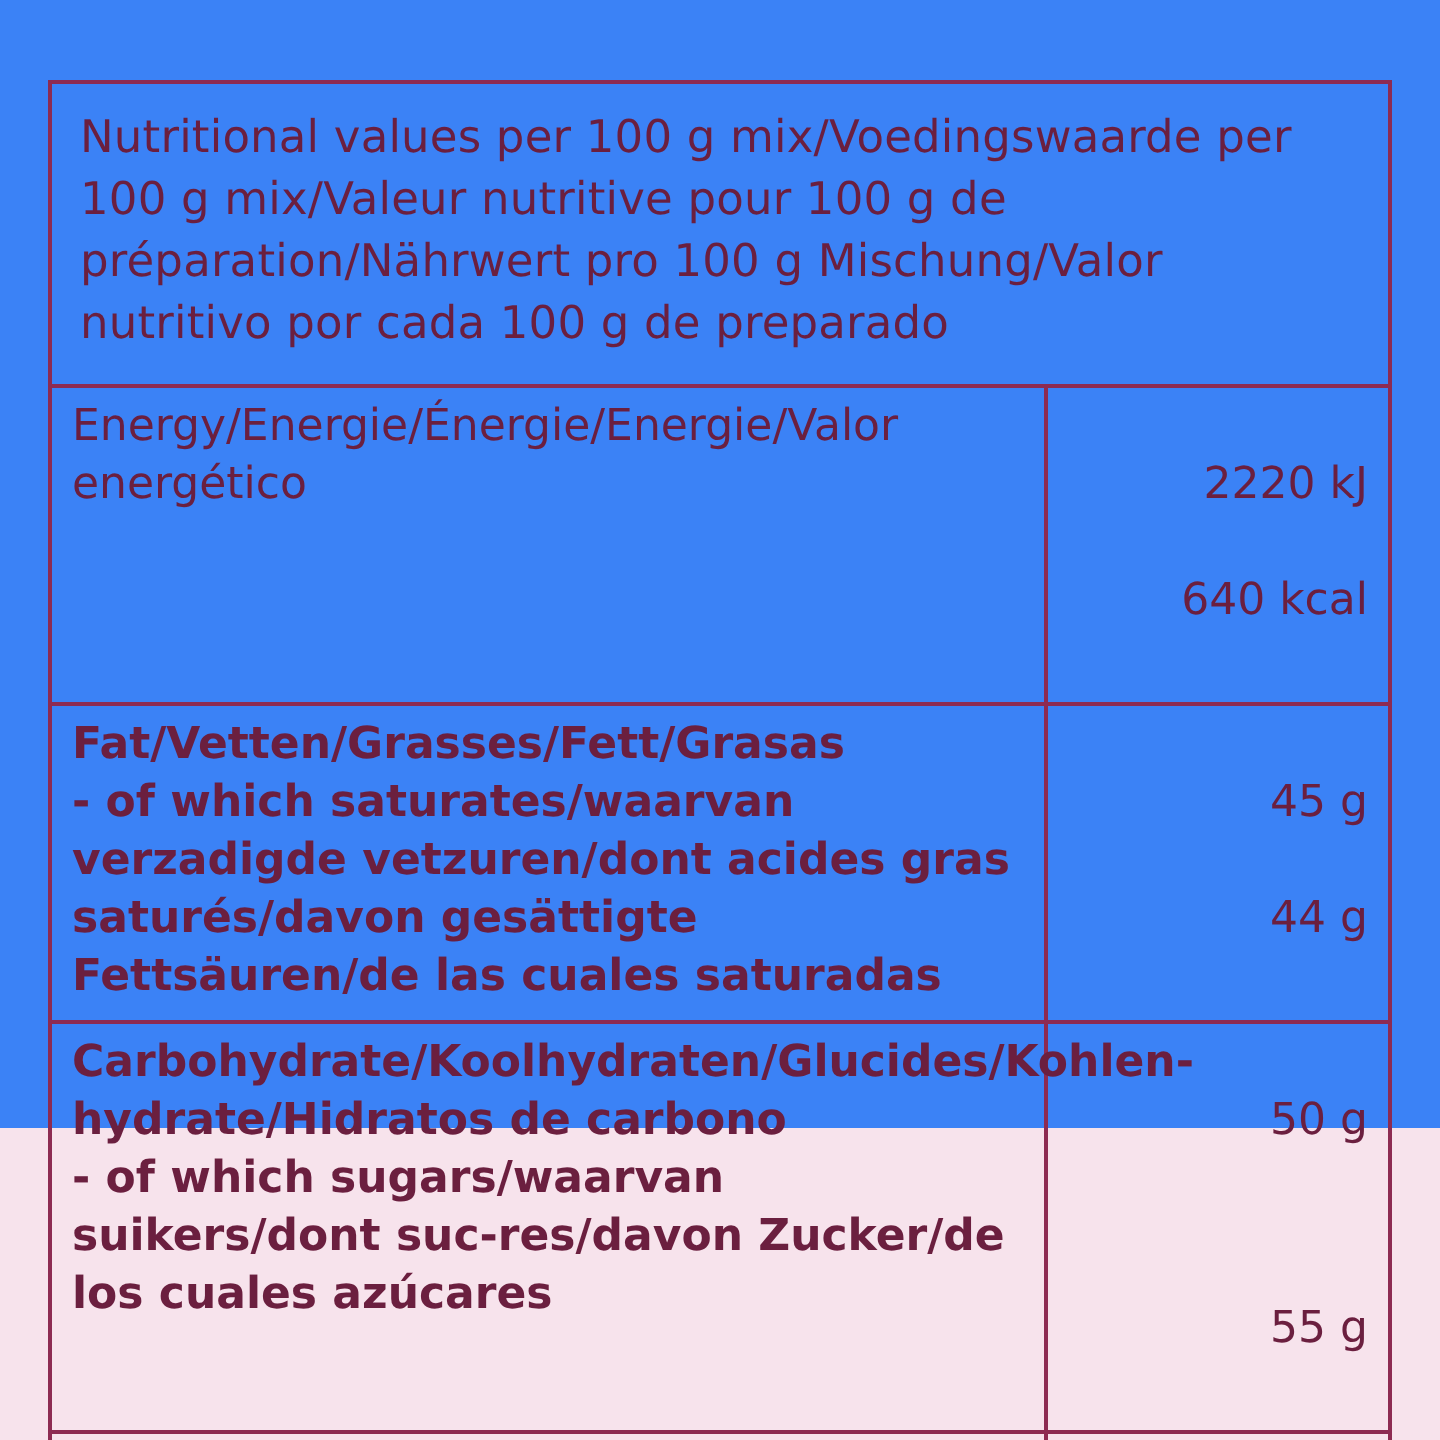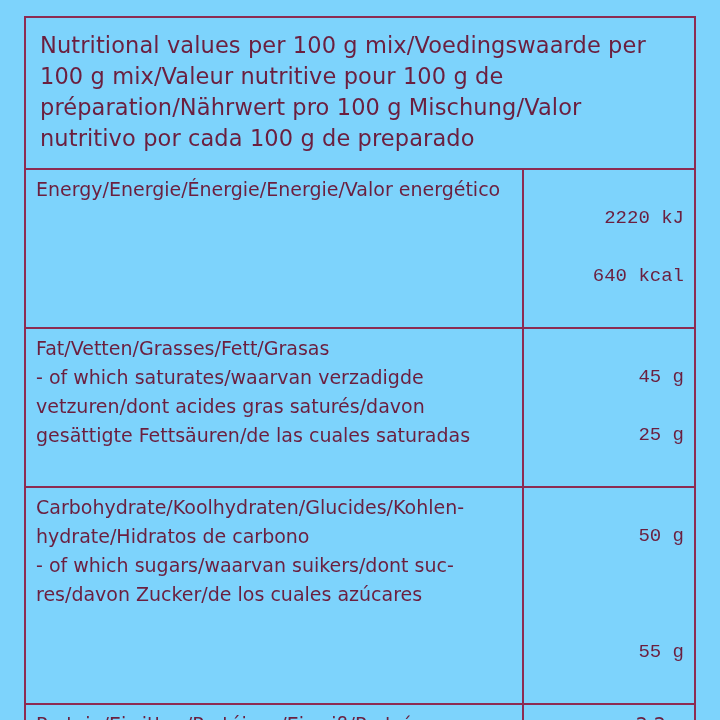--- a/index.html
+++ b/index.html
@@ -10,24 +10,24 @@
     width: 720px;
     height: 720px;
     background: #f7e3ec;
     font-family: "DejaVu Sans", sans-serif;
     color: #6b1f3f;
     overflow: hidden;
   }
   .page {
     position: relative;
     width: 720px;
-    height: 720px;
+    height: 564px;
     box-sizing: border-box;
-    padding: 16px 24px 24px 24px;
-    background: #7dd3fc;
+    padding: 40px 24px 24px 24px;
+    background: #3b82f6;
   }
   .panel {
     border: 2px solid #8d2b52;
     box-sizing: border-box;
     width: 100%;
   }
   .header {
     padding: 12px 14px 14px 14px;
     border-bottom: 2px solid #8d2b52;
   }
@@ -39,44 +39,44 @@
   }
   table.nutri {
     width: 100%;
     border-collapse: collapse;
     table-layout: fixed;
   }
   table.nutri td {
     border-top: 2px solid #8d2b52;
     vertical-align: top;
     padding: 5px 10px 7px 10px;
-    font-size: 19px;
+    font-size: 22px;
     line-height: 29px;
     color: #6b1f3f;
   }
   table.nutri tr:first-child td {
     border-top: none;
   }
   td.label {
     border-right: 2px solid #8d2b52;
     padding-left: 12px;
     padding-right: 8px;
   }
   td.value {
     width: 150px;
     text-align: right;
     padding-right: 14px;
     white-space: pre-line;
   }
   .sub {
     display: block;
+    font-weight: bold;
   }
   .value-line {
     display: block;
-    font-family: Liberation Mono, monospace;
   }
   .row-energy .label { padding-top: 5px; }
   .pad-bottom-big { padding-bottom: 12px; }
 </style>
 </head>
 <body>
 
 <div class="page">
   <div class="panel">
 
@@ -94,32 +94,32 @@
           </td>
         </tr>
 
         <tr>
           <td class="label pad-bottom-big">
             <span class="sub">Fat/Vetten/Grasses/Fett/Grasas</span>
             <span class="sub">- of which saturates/waarvan verzadigde vetzuren/dont acides gras saturés/davon gesättigte Fettsäuren/de las cuales saturadas</span>
           </td>
           <td class="value">
             <span class="value-line">45 g</span>
-            <span class="value-line">25 g</span>
+            <span class="value-line">44 g</span>
           </td>
         </tr>
 
         <tr>
           <td class="label">
             <span class="sub">Carbohydrate/Koolhydraten/Glucides/Kohlen-hydrate/Hidratos de carbono</span>
             <span class="sub">- of which sugars/waarvan suikers/dont suc-res/davon Zucker/de los cuales azúcares</span>
           </td>
           <td class="value">
             <span class="value-line">50 g</span>
-            <span class="value-line" style="margin-top:58px;">55 g</span>
+            <span class="value-line" style="margin-top:46px;">55 g</span>
           </td>
         </tr>
 
         <tr>
           <td class="label">Protein/Eiwitten/Protéines/Eiweiß/Proteínas</td>
           <td class="value">2,2 g</td>
         </tr>
 
       </tbody>
     </table>

